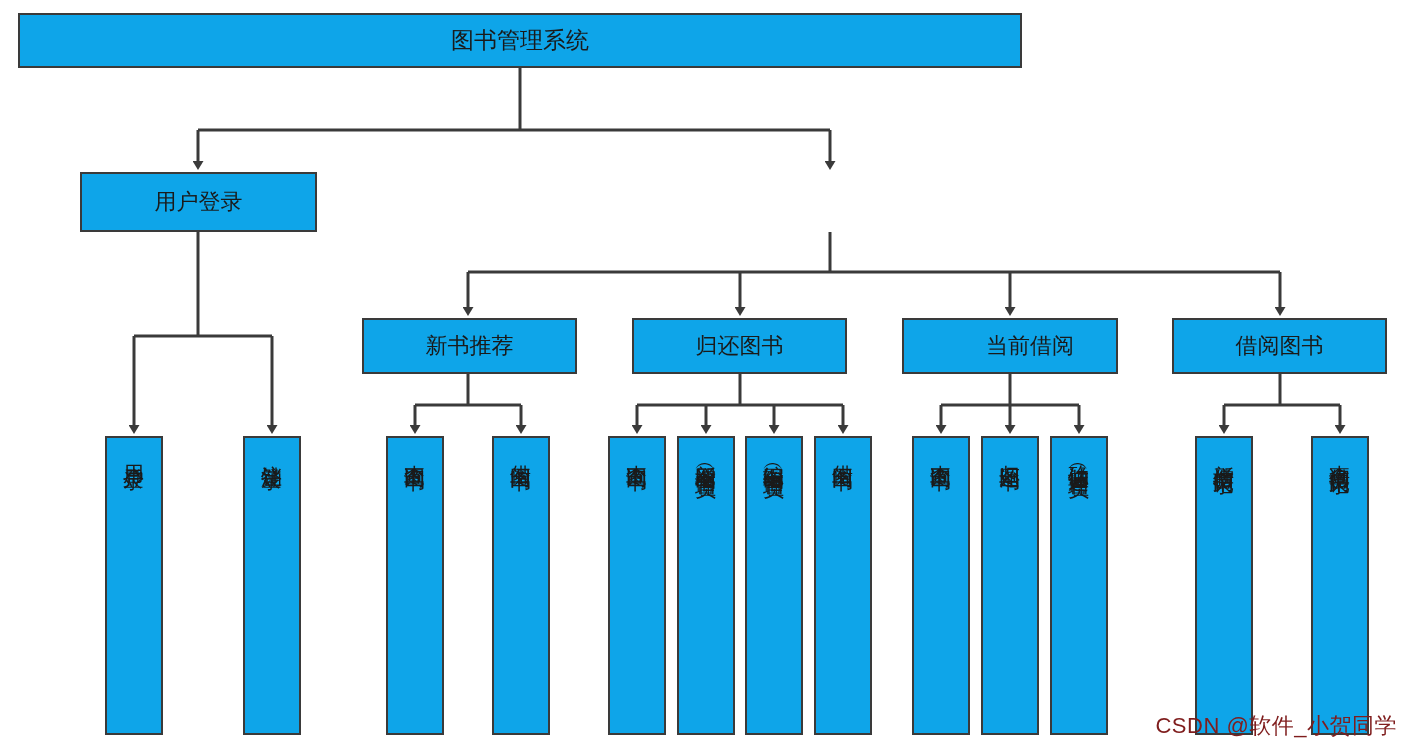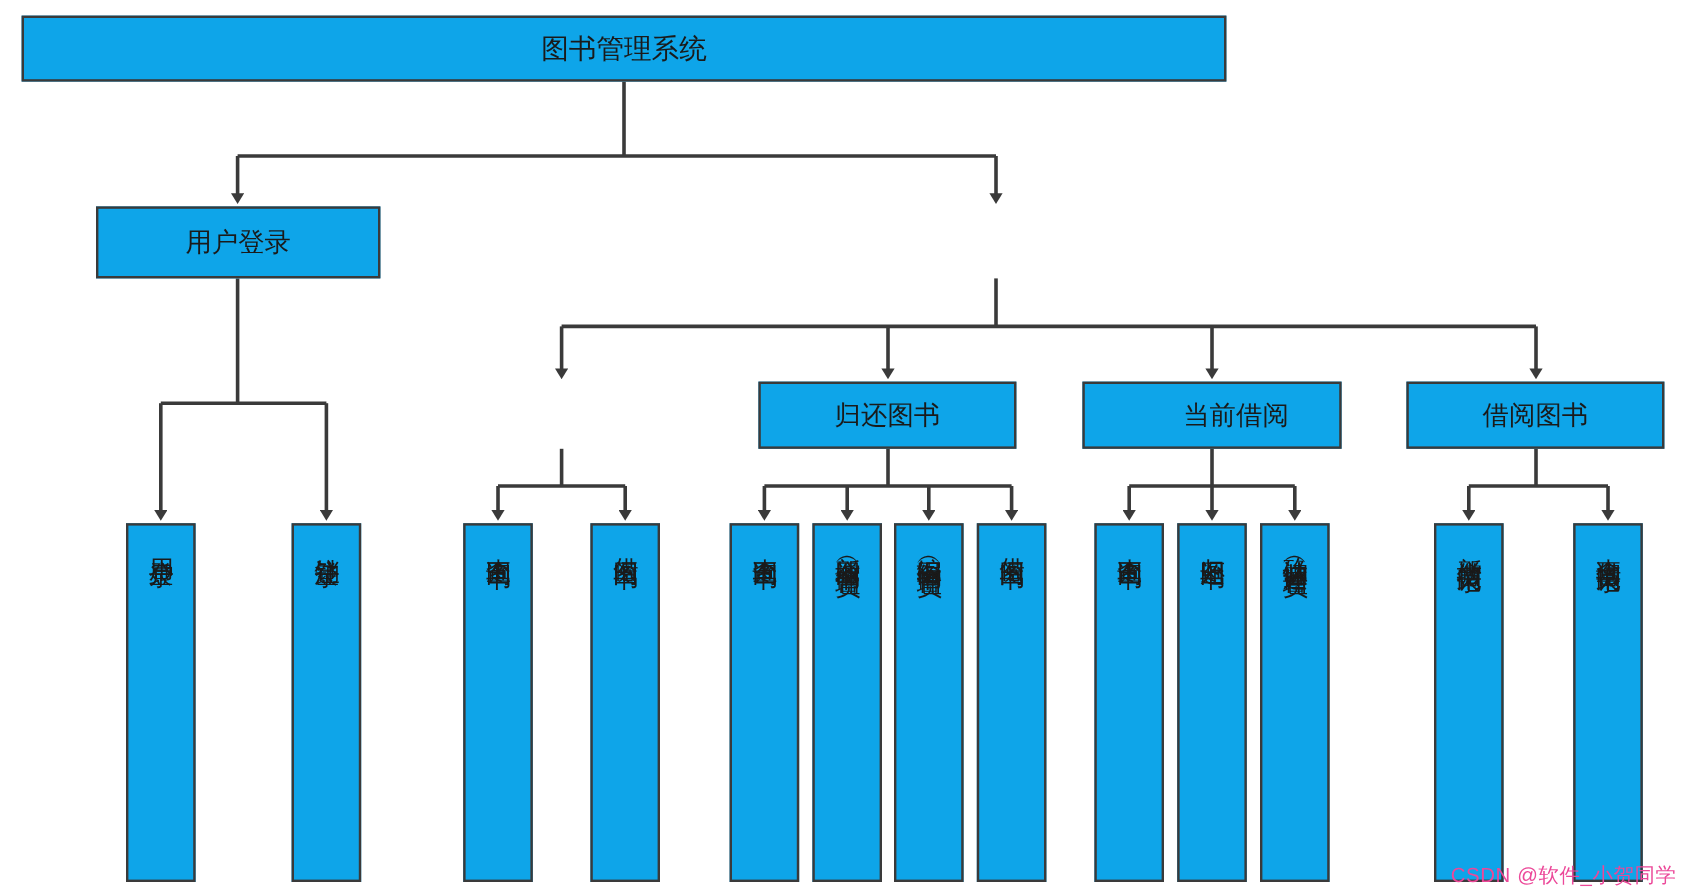--- a/index.html
+++ b/index.html
@@ -55,22 +55,22 @@
     font-size: 21px;
     letter-spacing: 2px;
     line-height: 1;
     white-space: pre;
   }
   .node.root .label { font-size: 23px; }
   .watermark {
     position: absolute;
     right: 8px;
     bottom: 6px;
-    font-size: 17px;
-    color: #ec4899;
+    font-size: 22px;
+    color: #7f1d1d;
     letter-spacing: 0.5px;
     white-space: nowrap;
     margin-left: 39px;
   }
 </style>
 </head>
 <body>
 
 <div id="diagram-root">
 
@@ -125,20 +125,23 @@
   </svg>
 
   <div class="node root" style="left:18px; top:13px; width:1004px; height:55px;">
     <span class="label">图书管理系统</span>
   </div>
 
   <div class="node" style="left:80px; top:172px; width:237px; height:60px;">
     <span class="label">用户登录</span>
   </div>
 
+  <div class="node" style="left:362px; top:318px; width:215px; height:56px;">
+    <span class="label">新书推荐</span>
+  </div>
   <div class="node" style="left:632px; top:318px; width:215px; height:56px;">
     <span class="label">归还图书</span>
   </div>
   <div class="node" style="left:902px; top:318px; width:216px; height:56px;padding-left:40px;">
     <span class="label">当前借阅</span>
   </div>
   <div class="node" style="left:1172px; top:318px; width:215px; height:56px;">
     <span class="label">借阅图书</span>
   </div>
 

